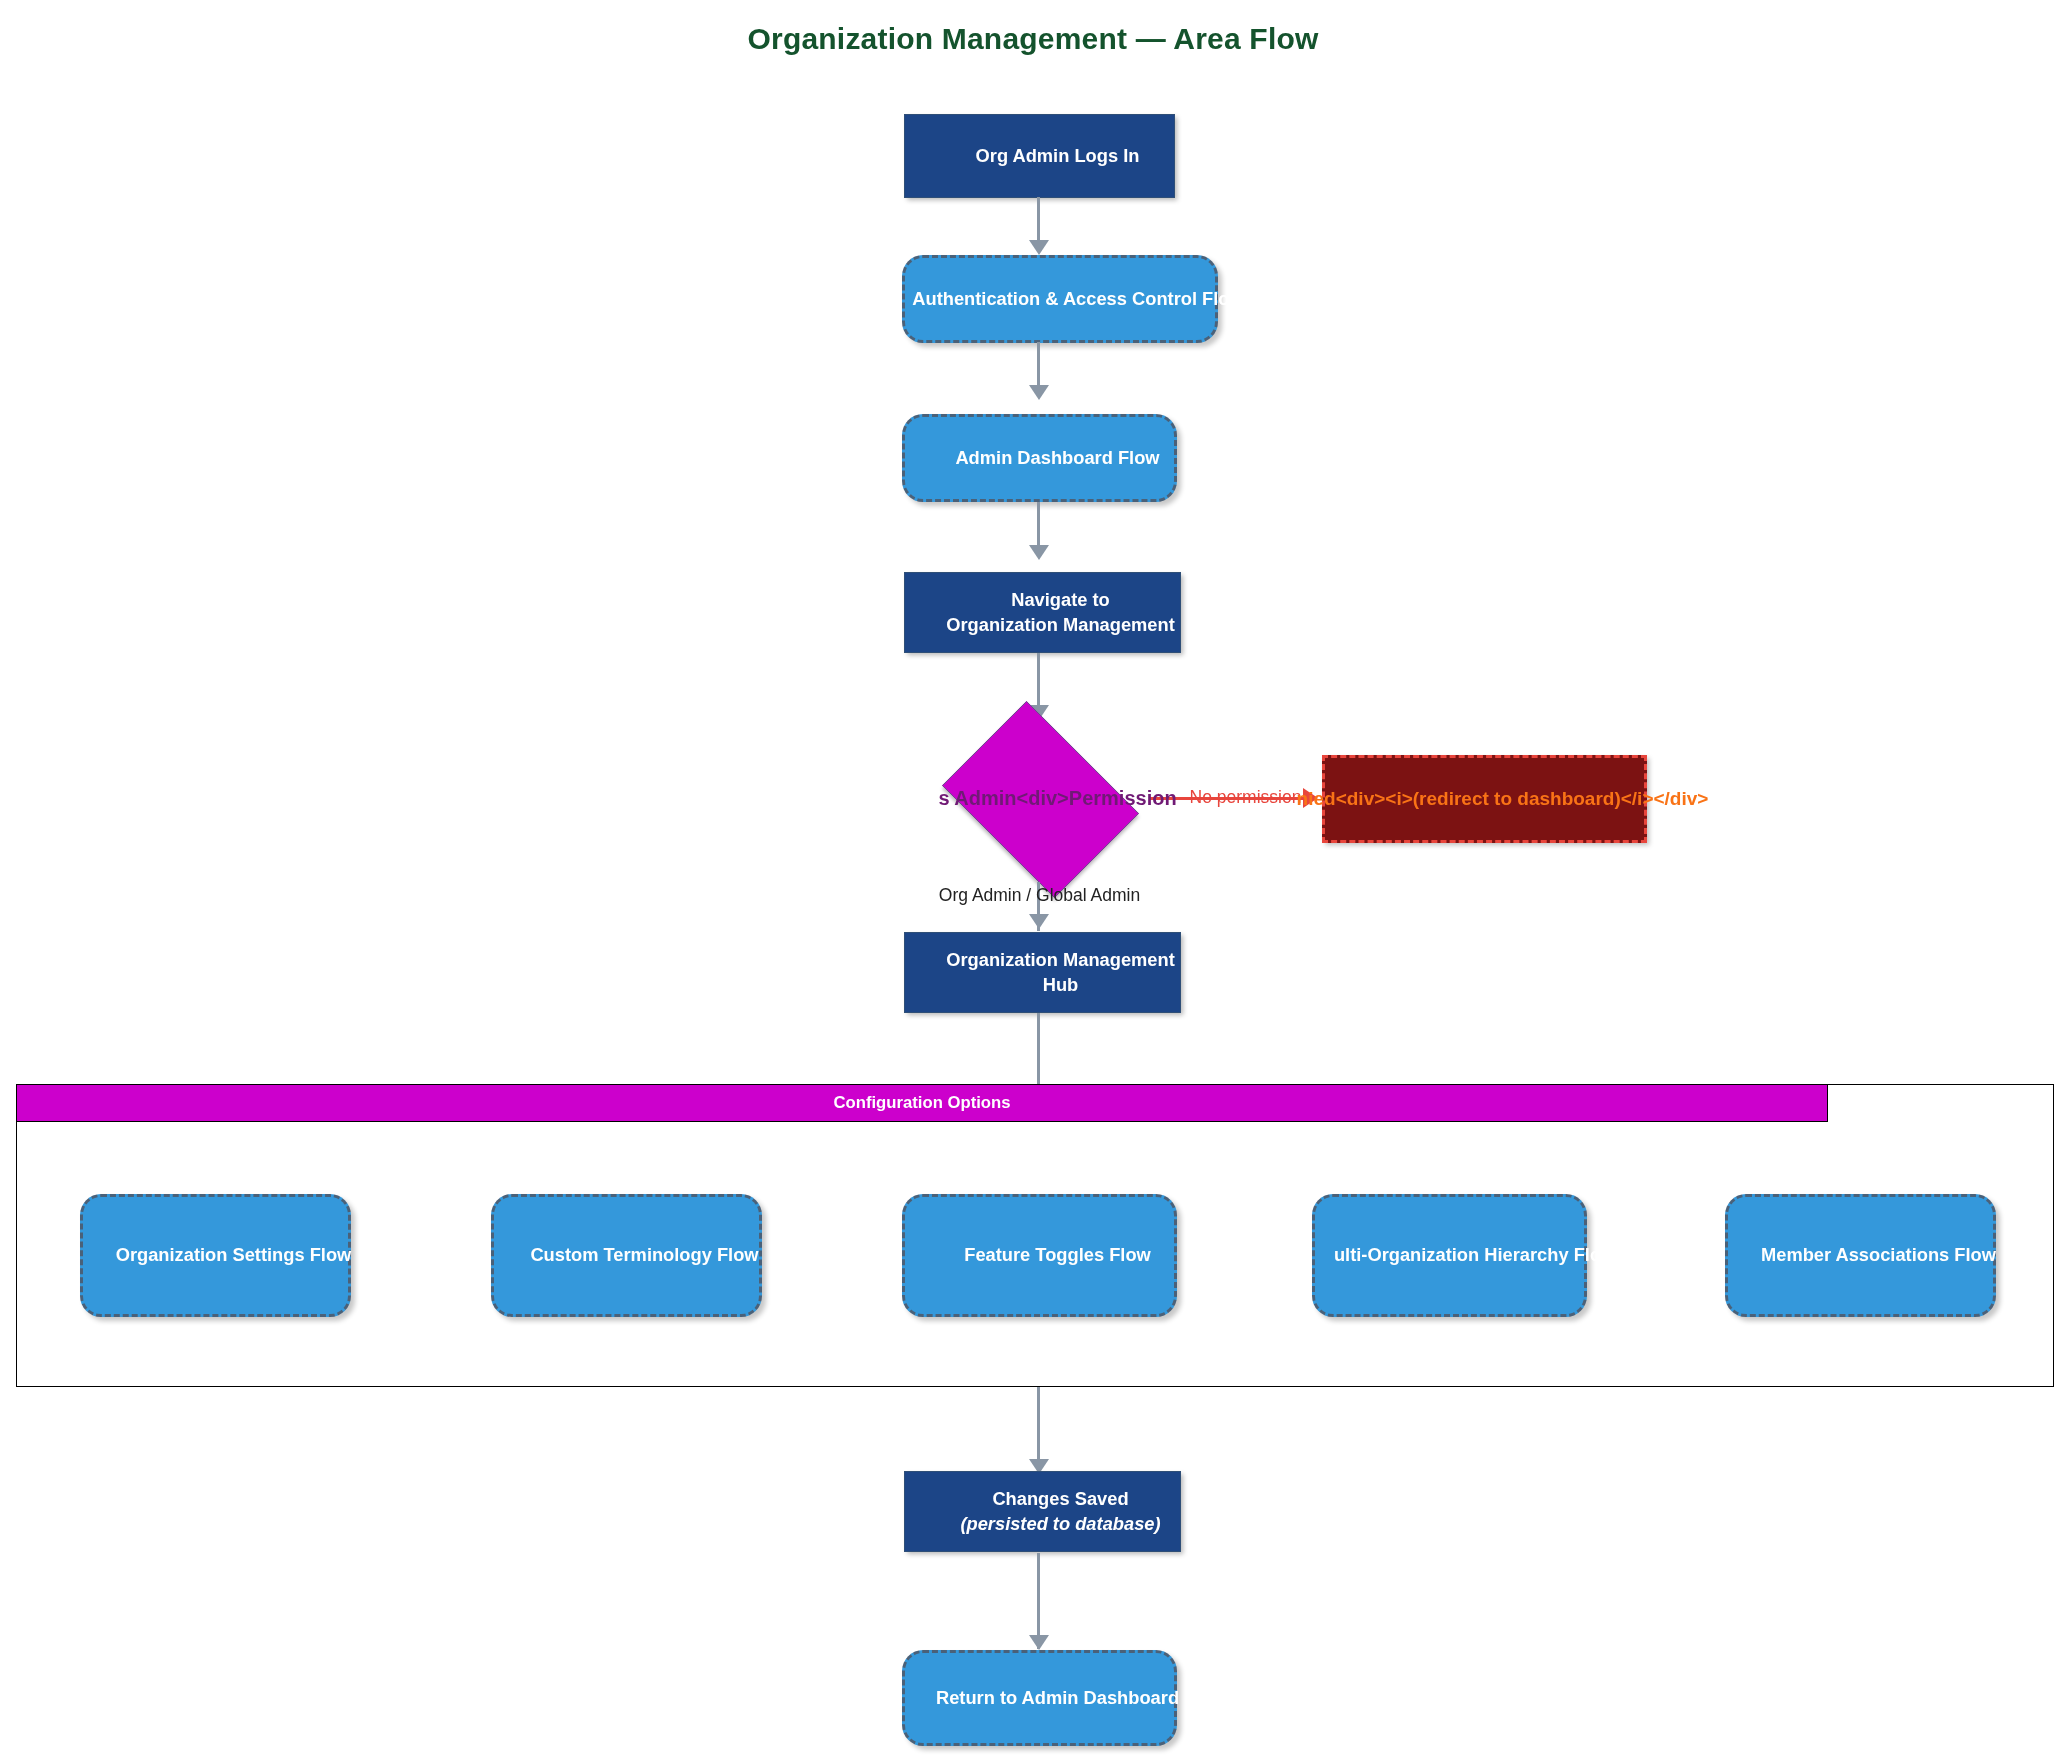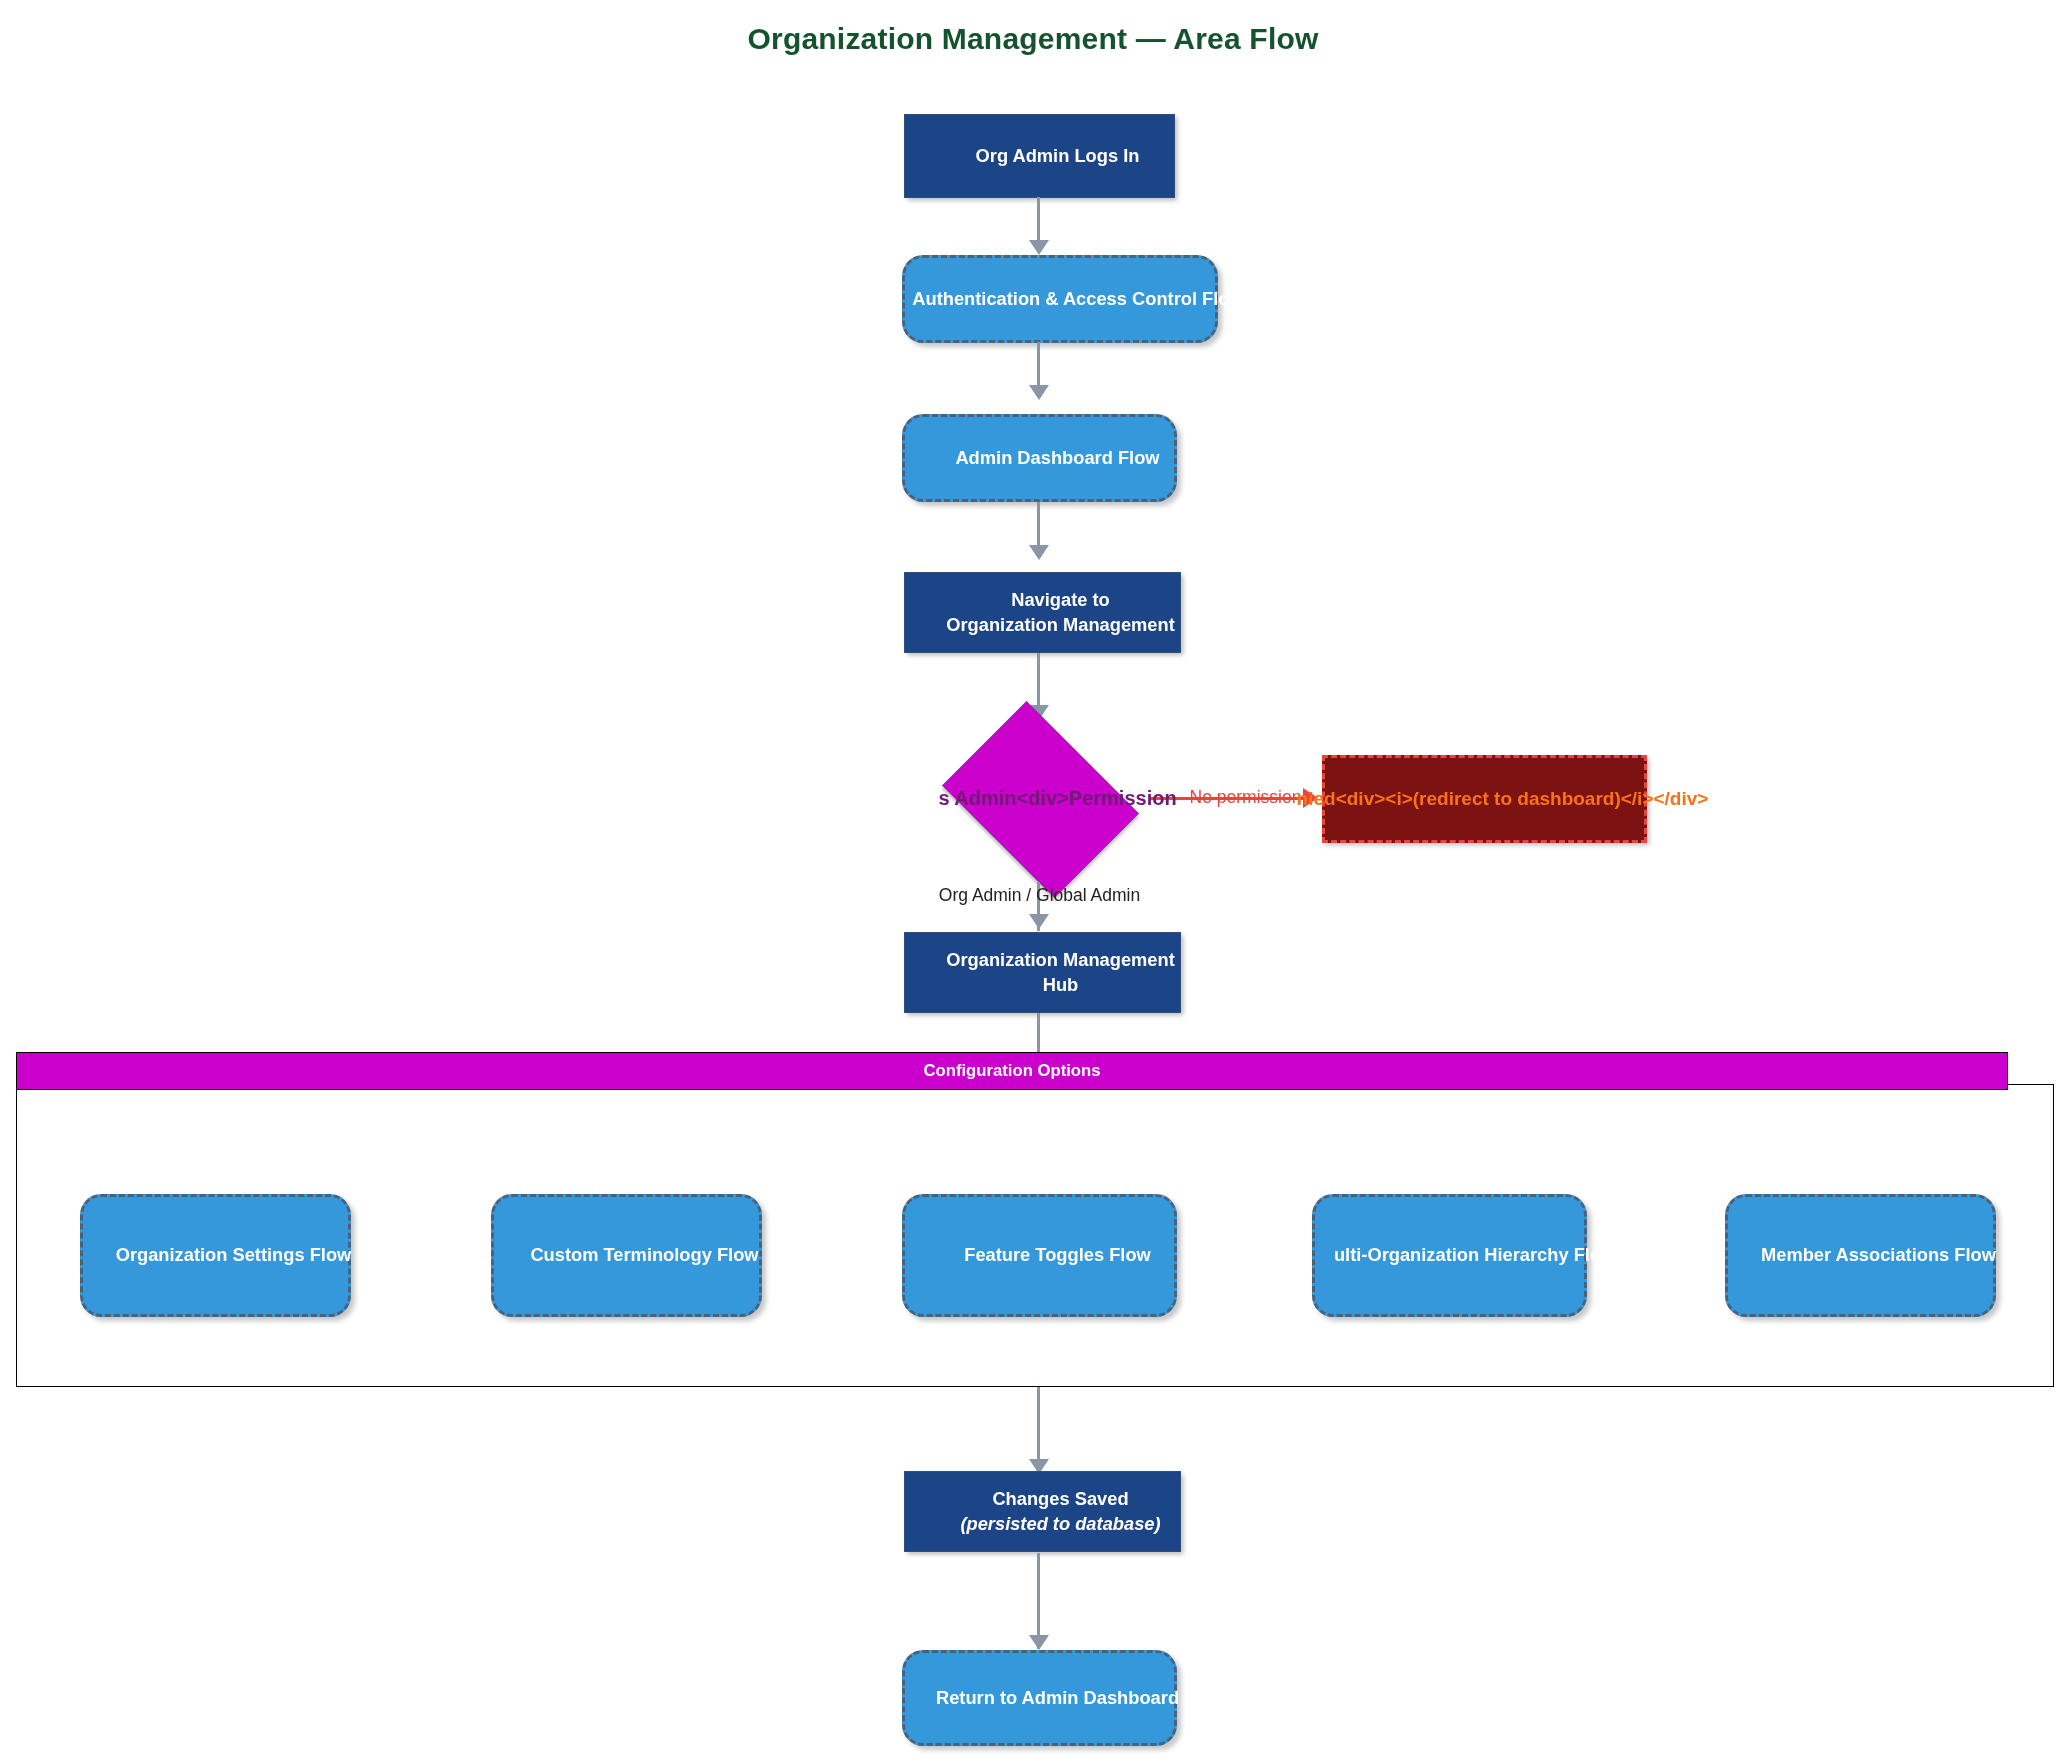--- a/index.html
+++ b/index.html
@@ -167,21 +167,21 @@
   <div class="node n-process" style="left:904px;top:932px;width:277px;height:81px;">
     <span class="lbl">
       <span>Organization Management</span><br>
       <span>Hub</span>
     </span>
   </div>
 
   <div class="edge edge-v" style="left:1037px;top:1013px;width:3.2px;height:72px;"></div>
 
   <div class="subgraph" style="left:16px;top:1084px;width:2038px;height:303px;"></div>
-  <div class="subgraph-title" style="left:16px;top:1052px;width:1992px;height:38px;">Configuration Options</div>
+  <div class="subgraph-title" style="left:16px;top:1084px;width:1812px;height:38px;">Configuration Options</div>
 
   <div class="node n-flow" style="left:80px;top:1194px;width:271px;height:123px;">
     <span class="lbl">Organization Settings Flow</span>
   </div>
 
   <div class="node n-flow" style="left:491px;top:1194px;width:271px;height:123px;">
     <span class="lbl">Custom Terminology Flow</span>
   </div>
 
   <div class="node n-flow overflow" style="left:1312px;top:1194px;width:275px;height:123px;">

